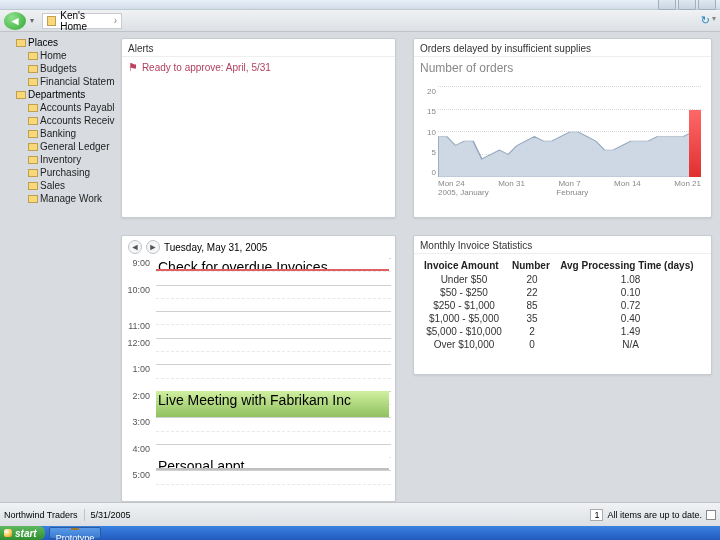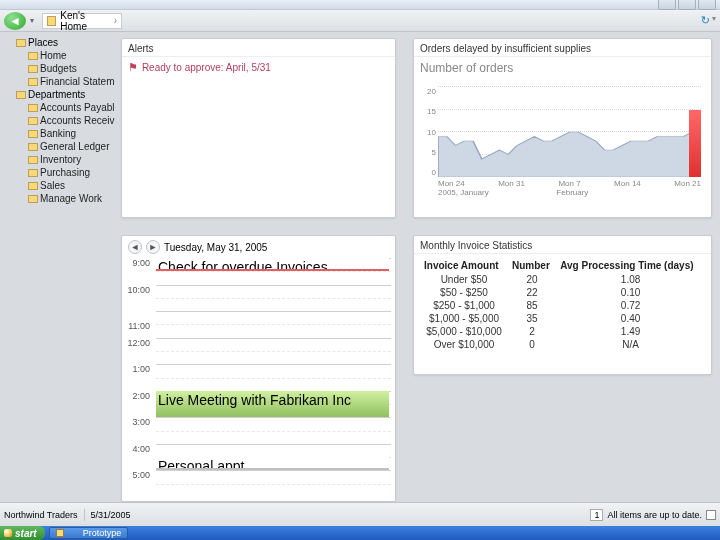--- a/index.html
+++ b/index.html
@@ -69,21 +69,21 @@
   
   .statusbar { position: absolute; bottom: 14px; left: 0; right: 0; height: 24px; background: linear-gradient(#f0f2f4,#dce0e4); border-top: 1px solid #c0c4c8; display: flex; align-items: center; font-size: 9px; padding: 0 4px; gap: 6px; }
   .statusbar .sep { border-left: 1px solid #c0c4c8; height: 12px; }
   .status-right { margin-left: auto; display: flex; align-items: center; gap: 4px; }
   .sync-icon { width: 10px; height: 10px; background: #fff; border: 1px solid #888; }
 
   
   .taskbar { position: absolute; bottom: 0; left: 0; right: 0; height: 14px; background: linear-gradient(#3a81e0,#225bc0); display: flex; align-items: center; }
   .start { height: 14px; padding: 0 8px 0 4px; background: linear-gradient(#5fb85f,#2f8f2f); color: #fff; font-style: italic; font-weight: bold; font-size: 10px; display: flex; align-items: center; border-radius: 0 6px 6px 0; gap: 3px; }
   .start-orb { width: 8px; height: 8px; background: radial-gradient(circle at 30% 30%,#fff,#ffd060,#e08020); border-radius: 2px; }
-  .taskbtn { margin-left: 4px; height: 12px; padding: 0 6px; background: linear-gradient(#5a9ae8,#3a7ad0); border: 1px solid #2a5aa0; color: #fff; font-size: 9px; display: flex; align-items: center; gap: 19px; border-radius: 2px; }
+  .taskbtn { margin-left: 4px; height: 12px; padding: 0 6px; background: linear-gradient(#5a9ae8,#3a7ad0); border: 1px solid #2a5aa0; color: #fff; font-size: 9px; display: flex; align-items: center; gap: 3px; border-radius: 2px; flex-direction: column; }
   .taskbtn .ico { width: 8px; height: 8px; background: #f8d878; border: 1px solid #a07830; }
 </style>
 </head>
 <body>
 
 <div class="app">
   <div class="titlebar">
     <div class="winbtns">
       <div class="winbtn"></div>
       <div class="winbtn"></div>

